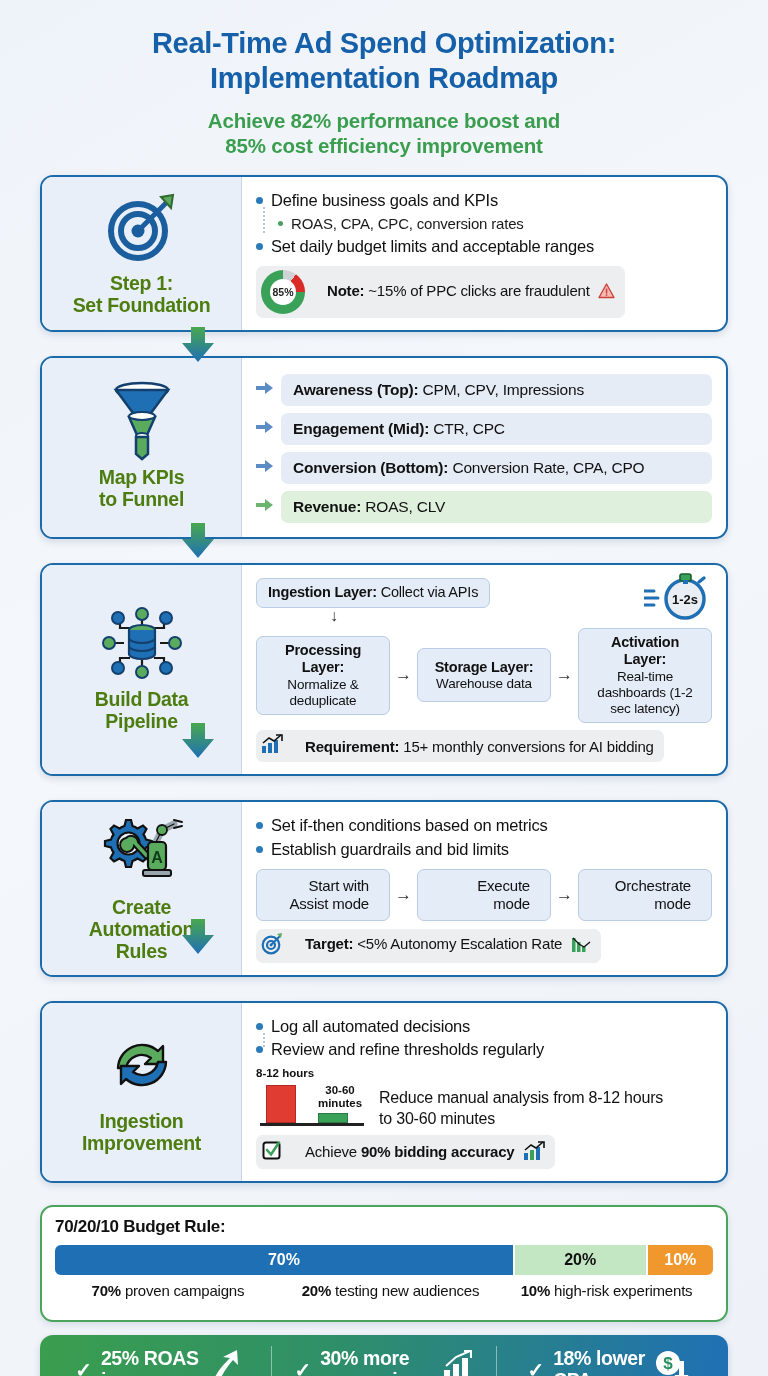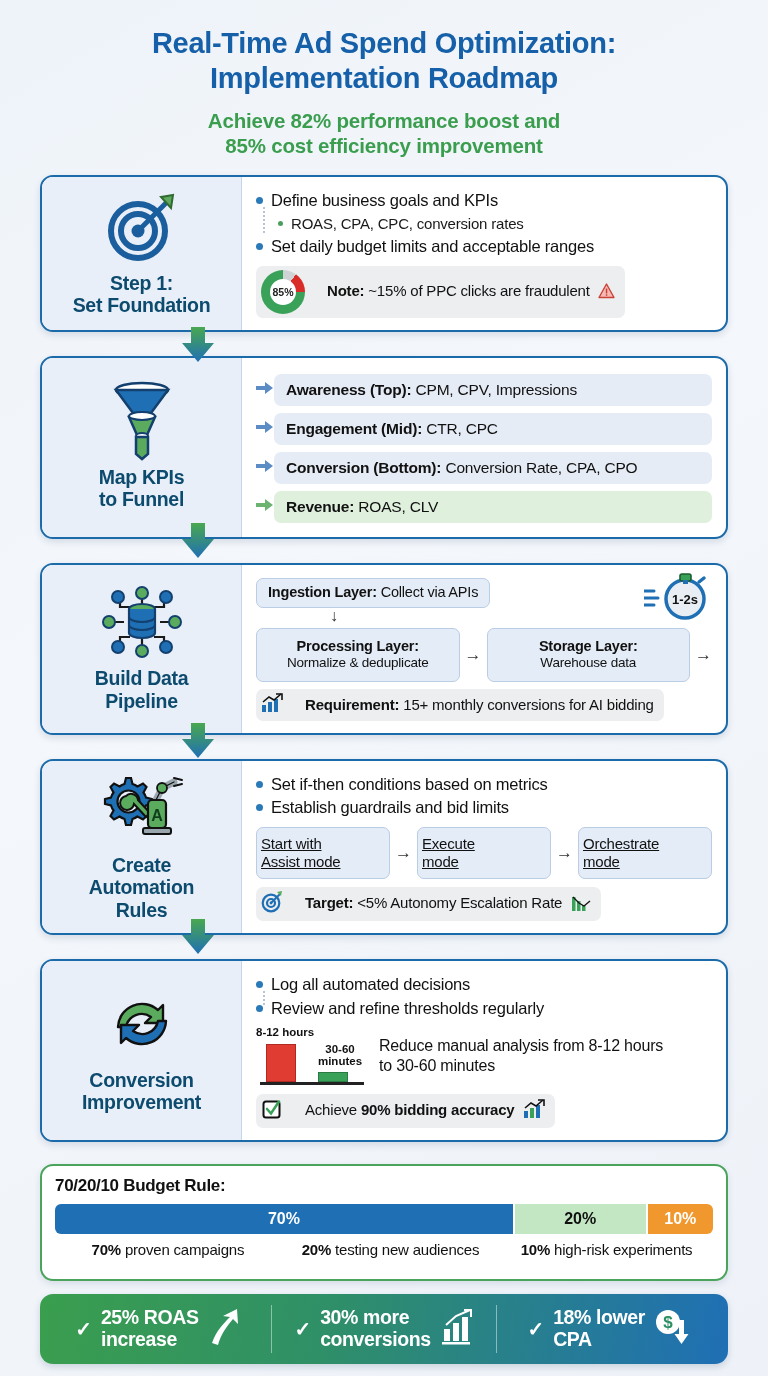--- a/index.html
+++ b/index.html
@@ -34,21 +34,21 @@
   }
   .card-left {
     width:200px; flex:0 0 200px; background:#e8eff8;
     display:flex; flex-direction:column; align-items:center;
     justify-content:center; padding:10px 6px 12px;
     border-right:1.5px solid #c6d6e8;
   }
   .card-icon { height:76px; display:flex; align-items:center; justify-content:center; }
   .card-title {
     margin-top:7px; text-align:center; font-size:19.5px; font-weight:bold;
-    color:#0c4a6e; line-height:1.14; letter-spacing:-0.3px;
+    color:#4d7c0f; line-height:1.14; letter-spacing:-0.3px;
   }
   .card-right { flex:1; padding:13px 14px 12px 14px; min-width:0; }
 
   
   .bullets { list-style:none; }
   .bullets li {
     display:flex; align-items:flex-start; gap:8px;
     font-size:16.5px; line-height:1.32; margin-bottom:2px; letter-spacing:-0.2px;
   }
   .bullets li .dot {
@@ -75,21 +75,21 @@
   
   .donut { width:44px; height:44px; position:relative; flex:0 0 44px; }
   .donut .hole {
     position:absolute; inset:9px; background:#fff; border-radius:50%;
     display:flex; align-items:center; justify-content:center;
     font-size:10.5px; font-weight:bold; color:#222;
   }
 
   
   .funnel-rows { display:flex; flex-direction:column; gap:7px; padding:3px 0 2px; }
-  .frow { display:flex; align-items:center; gap:0; }
+  .frow { display:flex; align-items:center; gap:7px; }
   .frow .arrow-ic { flex:0 0 18px; }
   .frow .pill {
     flex:1; background:#e6ecf6; border-radius:7px; padding:7px 12px;
     font-size:15.5px; letter-spacing:-0.2px;
   }
   .frow.green .pill { background:#dff0dd; }
   .frow .pill b { font-weight:bold; }
 
   
   .pipe-top { display:flex; align-items:flex-start; gap:8px; }
@@ -104,27 +104,26 @@
   .pipe-row2 .pipe-box { flex:1; min-height:54px; display:flex; flex-direction:column;
     align-items:center; justify-content:center; }
   .pipe-arrow { font-size:17px; color:#333; flex:0 0 auto; }
   .down-arrow { font-size:16px; color:#333; margin-left:74px; line-height:1; }
   .stopwatch { position:absolute; right:16px; top:8px; }
 
   
   .modes { display:flex; align-items:center; gap:5px; margin-top:8px; }
   .mode-box {
     flex:1; background:#e4ecf7; border:1.5px solid #b9cde4; border-radius:7px;
-    padding:7px 4px; text-align:left; font-size:15px; line-height:1.2;
+    padding:7px 20px; text-align:right; font-size:15px; line-height:1.2;
     letter-spacing:-0.2px;
-    text-decoration:underline;
-  }
-
-  
-  .mini-chart { display:flex; align-items:flex-start; gap:11px; margin-top:6px; }
+  }
+
+  
+  .mini-chart { display:flex; align-items:flex-end; gap:11px; margin-top:6px; }
   .mc-plot { position:relative; width:112px; height:62px; flex:0 0 112px; }
   .mc-lbl1 { position:absolute; left:0; top:0; font-size:11.5px; font-weight:bold; }
   .mc-lbl2 { position:absolute; left:58px; top:17px; font-size:11.5px; font-weight:bold;
              text-align:center; line-height:1.1; width:52px; }
   .mc-bar1 { position:absolute; left:10px; bottom:6px; width:30px; height:38px;
              background:#e03c31; border:1px solid #b02a22; }
   .mc-bar2 { position:absolute; left:62px; bottom:6px; width:30px; height:10px;
              background:#3aa159; border:1px solid #2b7a43; }
   .mc-axis { position:absolute; left:4px; bottom:3px; width:104px; height:3px; background:#222; }
   .mc-text { font-size:16px; line-height:1.28; letter-spacing:-0.2px; padding-top:10px; }
@@ -382,20 +381,24 @@
           <div class="pipe-box">
             <b>Processing Layer:</b>
             <span class="sm">Normalize &amp; deduplicate</span>
           </div>
           <span class="pipe-arrow">→</span>
           <div class="pipe-box">
             <b>Storage Layer:</b>
             <span class="sm">Warehouse data</span>
           </div>
           <span class="pipe-arrow">→</span>
+          <div class="pipe-box">
+            <b>Activation Layer:</b>
+            <span class="sm">Real-time dashboards (1-2 sec latency)</span>
+          </div>
         </div>
         <div class="chip" style="margin-top:7px;">
           <span style="display:inline-block;">
             <svg width="22" height="20" viewBox="0 0 22 20">
               <rect x="1" y="12" width="4" height="7" fill="#1f6fb5"></rect>
               <rect x="7" y="9" width="4" height="10" fill="#1f6fb5"></rect>
               <rect x="13" y="6" width="4" height="13" fill="#1f6fb5"></rect>
               <path d="M2 9 L8 4 L13 7 L20 1" stroke="#111" stroke-width="1.6" fill="none"></path>
               <path d="M15 1 h6 v6" stroke="#111" stroke-width="1.6" fill="none"></path>
             </svg>
@@ -509,21 +512,21 @@
 
     <div class="card">
       <div class="card-left">
         <div class="card-icon">
           <svg width="76" height="74" viewBox="0 0 76 74">
             <path d="M14 40 a24 24 0 0 1 40 -17 l5 -5 0 18 -18 0 6 -6 a16 16 0 0 0 -25 10 Z" fill="#5bab5e" stroke="#111" stroke-width="2.4" stroke-linejoin="round"></path>
             <path d="M62 34 a24 24 0 0 1 -40 17 l-5 5 0 -18 18 0 -6 6 a16 16 0 0 0 25 -10 Z" fill="#1f6fb5" stroke="#111" stroke-width="2.4" stroke-linejoin="round"></path>
           </svg>
         </div>
         <div class="card-title">
-          <div>Conversion</div>
+          <div>Ingestion</div>
           <div>Improvement</div>
         </div>
       </div>
       <div class="card-right" style="position:relative;">
         <div class="dotline" style="top:30px; height:14px;"></div>
         <ul class="bullets">
           <li>
             <span class="dot"></span>
             <span>Log all automated decisions</span>
           </li>

